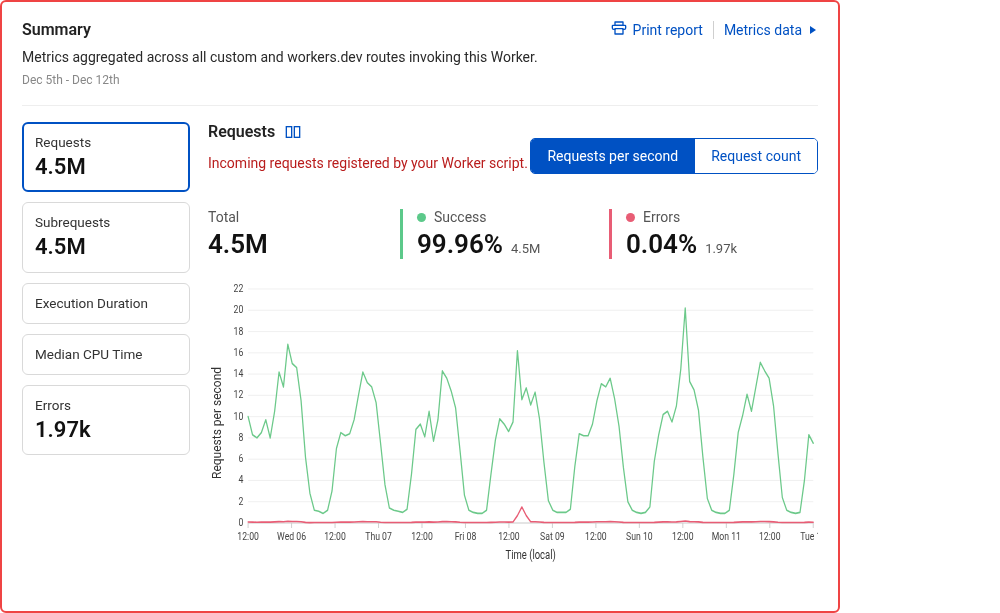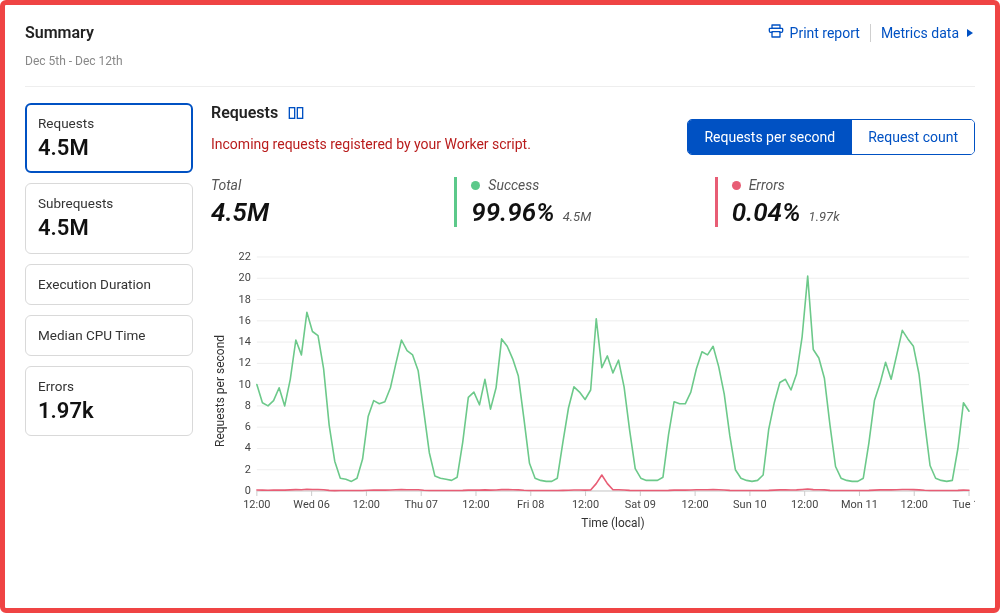--- a/index.html
+++ b/index.html
@@ -4,23 +4,23 @@
 <style>
   * { box-sizing: border-box; }
   body {
     margin: 0;
     font-family: -apple-system, BlinkMacSystemFont, "Segoe UI", Roboto, Helvetica, Arial, sans-serif;
     color: #1d1d1d;
     background: #fff;
     font-size: 14px;
   }
   .panel {
-    width: 1000px;
+    width: 840px;
     height: 613px;
-    border: 5px solid #ef4444;
+    border: 2px solid #ef4444;
     border-radius: 6px;
     padding: 18px 20px 12px 20px;
     overflow: hidden;
   }
   .header-row {
     display: flex;
     justify-content: space-between;
     align-items: flex-start;
   }
   .summary-title {
@@ -48,21 +48,21 @@
     background: #cfcfcf;
   }
   .subline {
     margin-top: 10px;
     display: flex;
     justify-content: space-between;
     align-items: flex-start;
   }
   .sub-left { }
   .sub-desc { font-size: 14px; color: #2a2a2a; }
-  .sub-range { font-size: 12px; color: #888; margin-top: 2px; }
+  .sub-range { font-size: 12px; color: #888; margin-top: 8px; }
   .range-btn {
     border: 1px solid #cfcfcf;
     border-radius: 5px;
     padding: 7px 12px;
     font-size: 14px;
     background: #fff;
     cursor: pointer;
     display: inline-flex;
     align-items: center;
     gap: 6px;
@@ -121,23 +121,22 @@
     padding: 9px 16px;
     font-size: 14px;
     cursor: pointer;
     font-family: inherit;
   }
   .seg button.on { background: #0051c3; color: #fff; }
   .seg button + button { border-left: 1px solid #0051c3; }
 
   .kpis {
     display: flex;
-    margin-top: 22px;
+    margin-top: 35px;
     gap: 0;
-    font-style: italic;
   }
   .kpi { flex: 1; padding-left: 0; }
   .kpi + .kpi { padding-left: 20px; }
   .kpi.bar { border-left: 3px solid transparent; padding-left: 14px; }
   .kpi.success { border-left-color: #5cc98a; }
   .kpi.errors  { border-left-color: #e85d75; }
   .kpi-label { font-size: 14px; color: #555; display:flex; align-items:center; gap:8px; }
   .dot { width: 9px; height: 9px; border-radius: 50%; display:inline-block; }
   .dot.green { background: #5cc98a; }
   .dot.red   { background: #e85d75; }
@@ -183,20 +182,21 @@
           <svg width="10" height="10" viewBox="0 0 10 10">
               <path d="M2 1 L8 5 L2 9 Z" fill="#0051c3"></path>
             </svg>
         </span>
       </span>
     </div>
   </div>
 
   <div class="subline">
     <div class="sub-left">
+      <div class="sub-desc">Metrics aggregated across all custom and workers.dev routes invoking this Worker.</div>
       <div class="sub-range">Dec 5th - Dec 12th</div>
     </div>
   </div>
 
   <hr class="hr">
 
   <div class="body">
     <div class="sidebar">
       <div class="card active">
         <div class="card-label">Requests</div>

